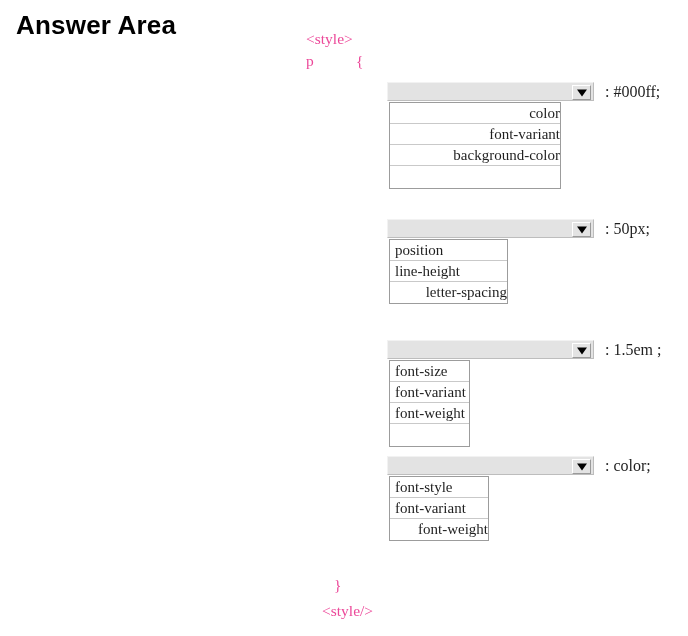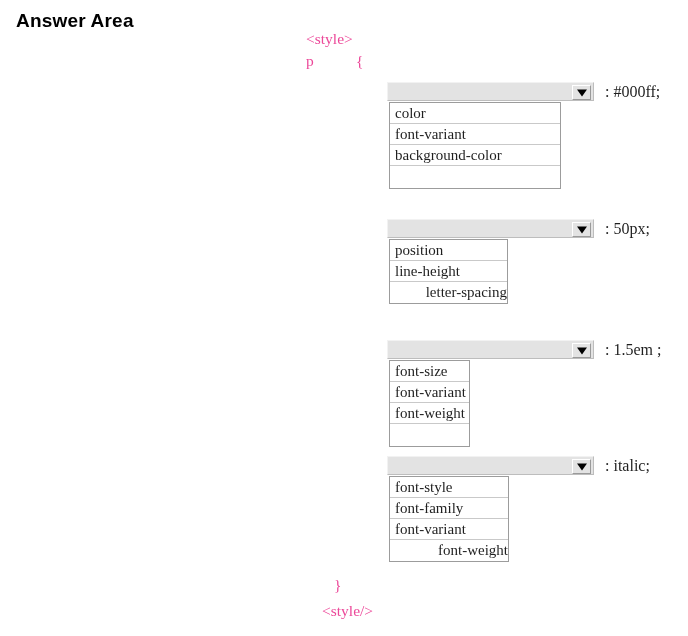--- a/index.html
+++ b/index.html
@@ -17,21 +17,21 @@
     overflow: hidden;
   }
 
   
   .page-title {
     position: absolute;
     left: 16px;
     top: 10px;
     font-family: "Liberation Sans", sans-serif;
     font-weight: bold;
-    font-size: 19px;
+    font-size: 26px;
     letter-spacing: 0.2px;
     color: #000000;
   }
 
   
   .code-text {
     position: absolute;
     font-family: "Liberation Serif", serif;
     font-size: 15.5px;
     color: #ec4899;
@@ -41,21 +41,21 @@
   .code-selector    { left: 306px; top: 52px; }
   .code-brace-open  { left: 356px; top: 52px; }
   .code-brace-close { left: 334px; top: 576px; }
   .code-style-close { left: 306px; top: 602px; margin-left: 16px; }
 
   
   .dropdown-group {
     position: absolute;
     left: 387px;
   }
-  .g1 { top: 82px; }
+  .g1 { top: 82px; text-align: right; }
   .g2 { top: 219px; }
   .g3 { top: 340px; }
   .g4 { top: 456px; }
 
   
   .select-bar {
     position: relative;
     width: 207px;
     height: 19px;
     background: #e3e3e3;
@@ -104,21 +104,21 @@
     position: relative;
     margin-top: 1px;
     margin-left: 2px;
     background: #ffffff;
     border: 1px solid #9c9c9c;
     box-sizing: border-box;
   }
   .option-list.w1 { width: 172px; }
   .option-list.w2 { width: 119px; }
   .option-list.w3 { width: 81px; }
-  .option-list.w4 { width: 120px; }
+  .option-list.w4 { width: 100px; }
 
   .option-item {
     height: 21px;
     line-height: 21px;
     padding-left: 5px;
     font-size: 15px;
     color: #1f1f1f;
     border-bottom: 1px solid #c9c9c9;
     white-space: pre;
     box-sizing: border-box;
@@ -202,18 +202,17 @@
 
 <div class="dropdown-group g4">
   <div class="select-bar">
     <span class="select-value"></span>
     <span class="select-arrow-btn">
       <span class="arrow-glyph"></span>
     </span>
   </div>
   <div class="option-list w4">
     <div class="option-item">font-style</div>
-    <div class="option-item">font-family</div>
     <div class="option-item">font-variant</div>
     <div class="option-item">font-weight</div>
   </div>
 </div>
-<div class="value-text v4">: italic;</div>
+<div class="value-text v4">: color;</div>
 
 </body></html>

